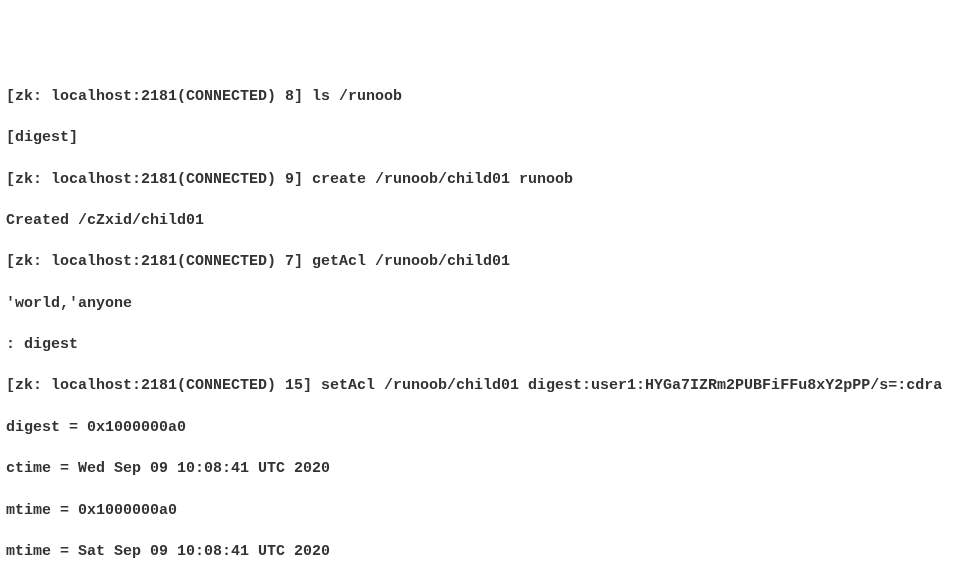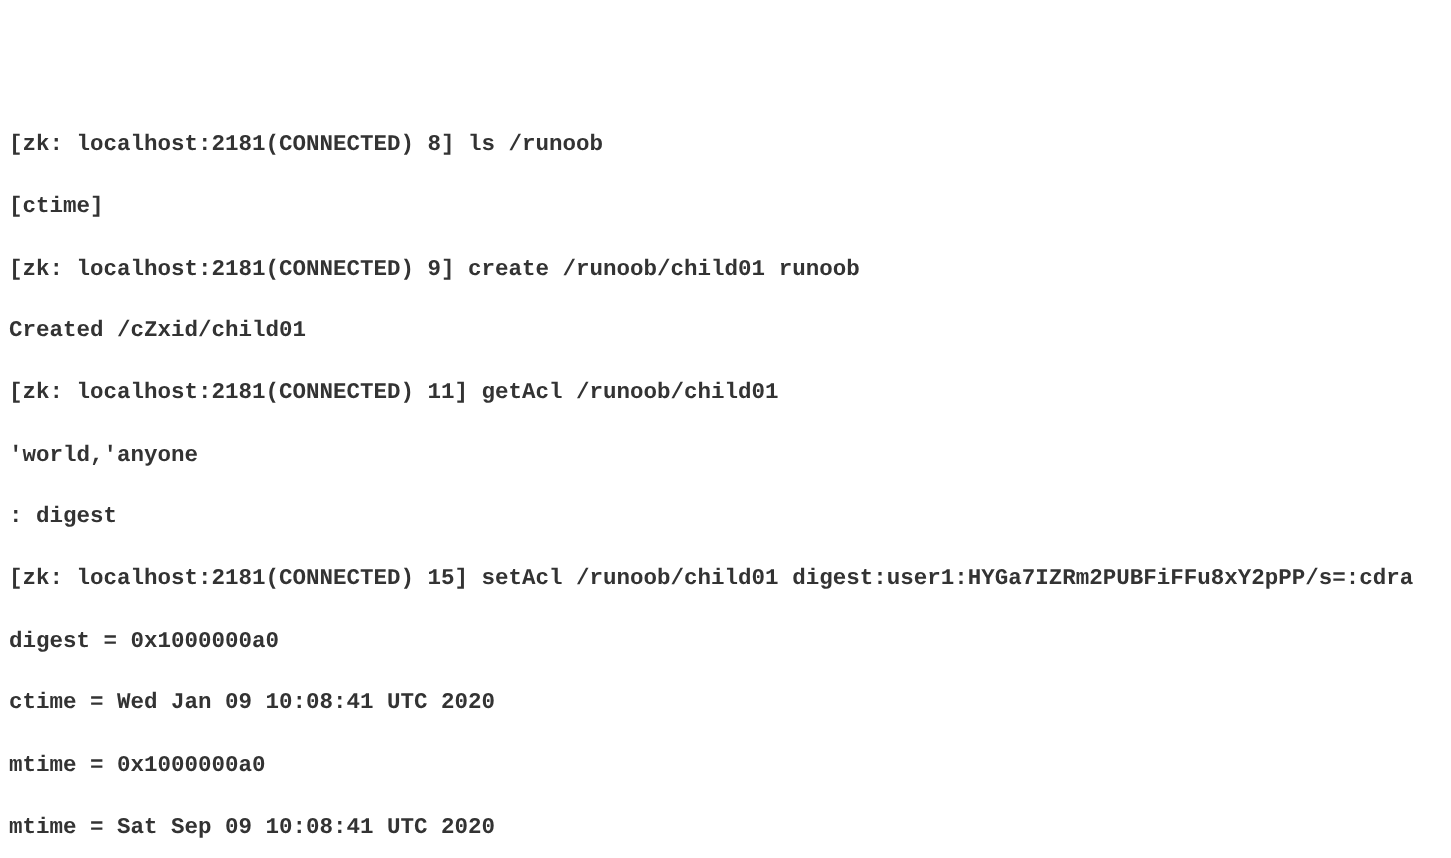--- a/index.html
+++ b/index.html
@@ -16,29 +16,29 @@
       display: block;
       font-weight: bold;
     }
   </style>
 </head>
 <body>
 
 
 
 <span class="line">[zk: localhost:2181(CONNECTED) 8] ls /runoob</span>
-<span class="line">[ctime]</span>
+<span class="line">[digest]</span>
 <span class="line">[zk: localhost:2181(CONNECTED) 9] create /runoob/child01 runoob</span>
 <span class="line">Created /cZxid/child01</span>
-<span class="line">[zk: localhost:2181(CONNECTED) 11] getAcl /runoob/child01</span>
+<span class="line">[zk: localhost:2181(CONNECTED) 7] getAcl /runoob/child01</span>
 <span class="line">'world,'anyone</span>
 <span class="line">: digest</span>
 <span class="line">[zk: localhost:2181(CONNECTED) 15] setAcl /runoob/child01 digest:user1:HYGa7IZRm2PUBFiFFu8xY2pPP/s=:cdra</span>
 <span class="line">digest = 0x1000000a0</span>
-<span class="line">ctime = Wed Jan 09 10:08:41 UTC 2020</span>
+<span class="line">ctime = Wed Sep 09 10:08:41 UTC 2020</span>
 <span class="line">mtime = 0x1000000a0</span>
 <span class="line">mtime = Sat Sep 09 10:08:41 UTC 2020</span>
 
 
 
 
 
 
 
 

